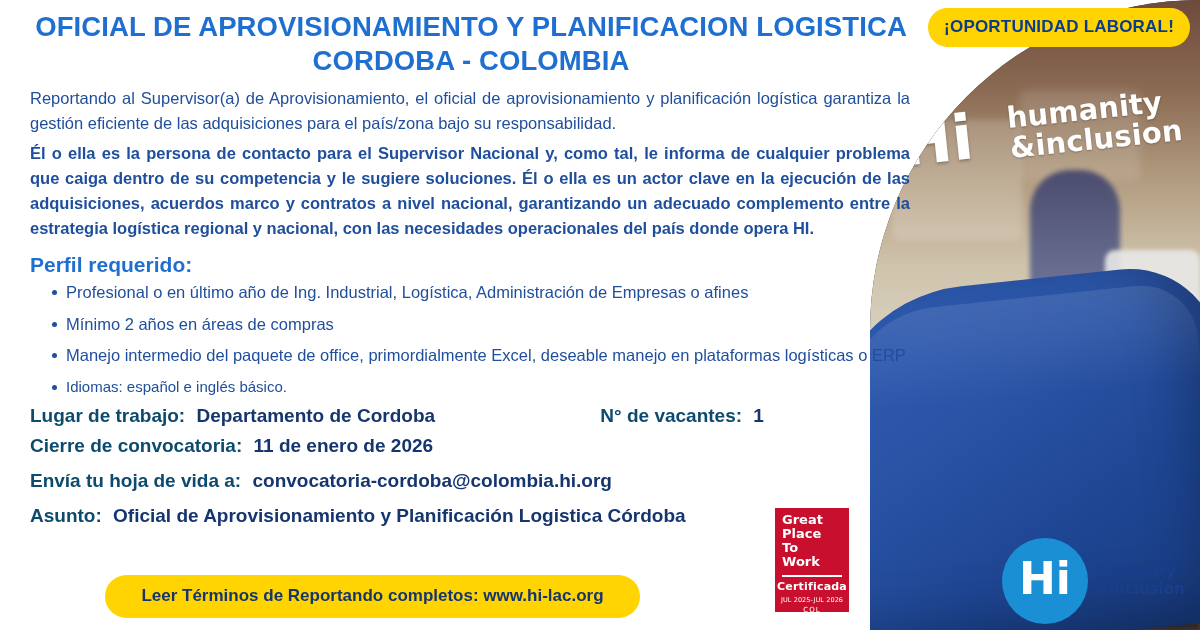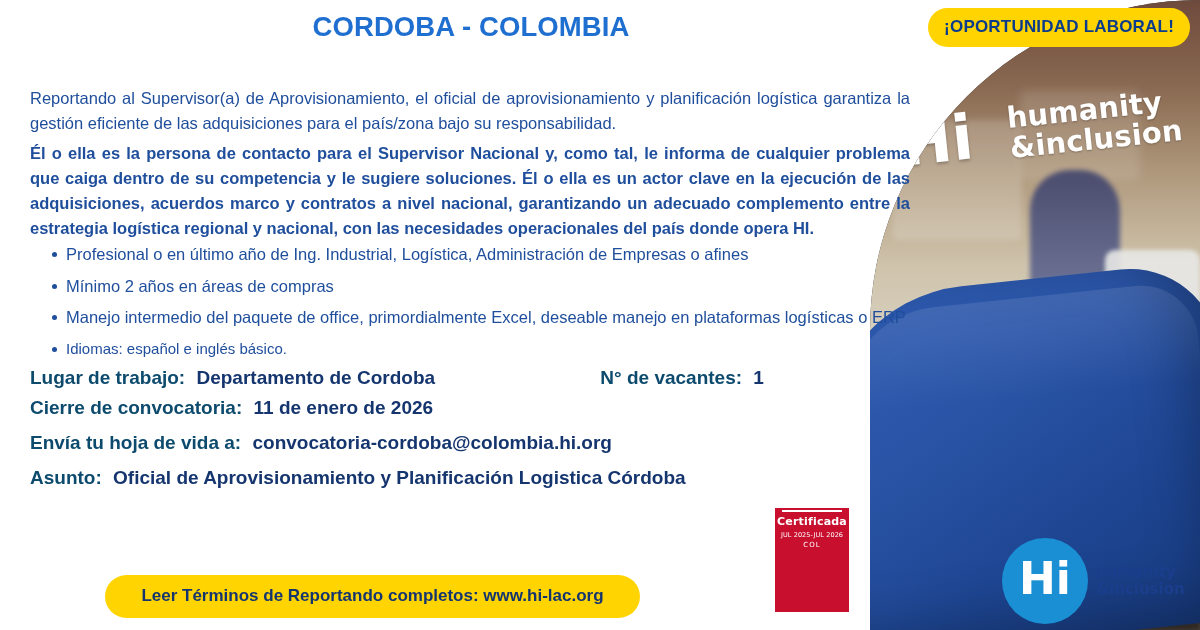--- a/index.html
+++ b/index.html
@@ -324,28 +324,30 @@
     <div class="bag-text">
       <div>humanity</div>
       <div>&amp;inclusion</div>
     </div>
   </div>
 </div>
 
 <div class="badge-oportunidad">¡OPORTUNIDAD LABORAL!</div>
 
 <div class="title">
+  <span>OFICIAL DE APROVISIONAMIENTO Y PLANIFICACION LOGISTICA</span>
   <span class="line2">CORDOBA - COLOMBIA</span>
 </div>
 
 <div class="content">
 
   <p class="para">Reportando al Supervisor(a) de Aprovisionamiento, el oficial de aprovisionamiento y planificación logística garantiza la gestión eficiente de las adquisiciones para el país/zona bajo su responsabilidad.</p>
   <p class="para second">Él o ella es la persona de contacto para el Supervisor Nacional y, como tal, le informa de cualquier problema que caiga dentro de su competencia y le sugiere soluciones. Él o ella es un actor clave en la ejecución de las adquisiciones, acuerdos marco y contratos a nivel nacional, garantizando un adecuado complemento entre la estrategia logística regional y nacional, con las necesidades operacionales del país donde opera HI.</p>
 
+  <h2 class="section-title">Perfil requerido:</h2>
 
   <ul class="reqs">
     <li>Profesional o en último año de Ing. Industrial, Logística, Administración de Empresas o afines</li>
     <li>Mínimo 2 años en áreas de compras</li>
     <li>Manejo intermedio del paquete de office, primordialmente Excel, deseable manejo en plataformas logísticas o ERP</li>
     <li class="small">Idiomas: español e inglés básico.</li>
   </ul>
 
   <div class="detail-row">
     <span class="lbl">Lugar de trabajo:</span>
@@ -366,20 +368,26 @@
     <span class="val">convocatoria-cordoba@colombia.hi.org</span>
   </div>
 
   <div class="detail-row asunto">
     <span class="lbl">Asunto:</span>
     <span class="val">Oficial de Aprovisionamiento y Planificación Logistica Córdoba</span>
   </div>
 </div>
 
 <div class="gptw">
+  <div class="top">
+    <div>Great</div>
+    <div>Place</div>
+    <div>To</div>
+    <div>Work</div>
+  </div>
   <div class="bar"></div>
   <div class="cert">Certificada</div>
   <div class="dates">JUL 2025-JUL 2026</div>
   <div class="country">COL</div>
 </div>
 
 <div class="hi-logo">
   <div class="hi-circle">
     <div class="mark">Hi</div>
   </div>

